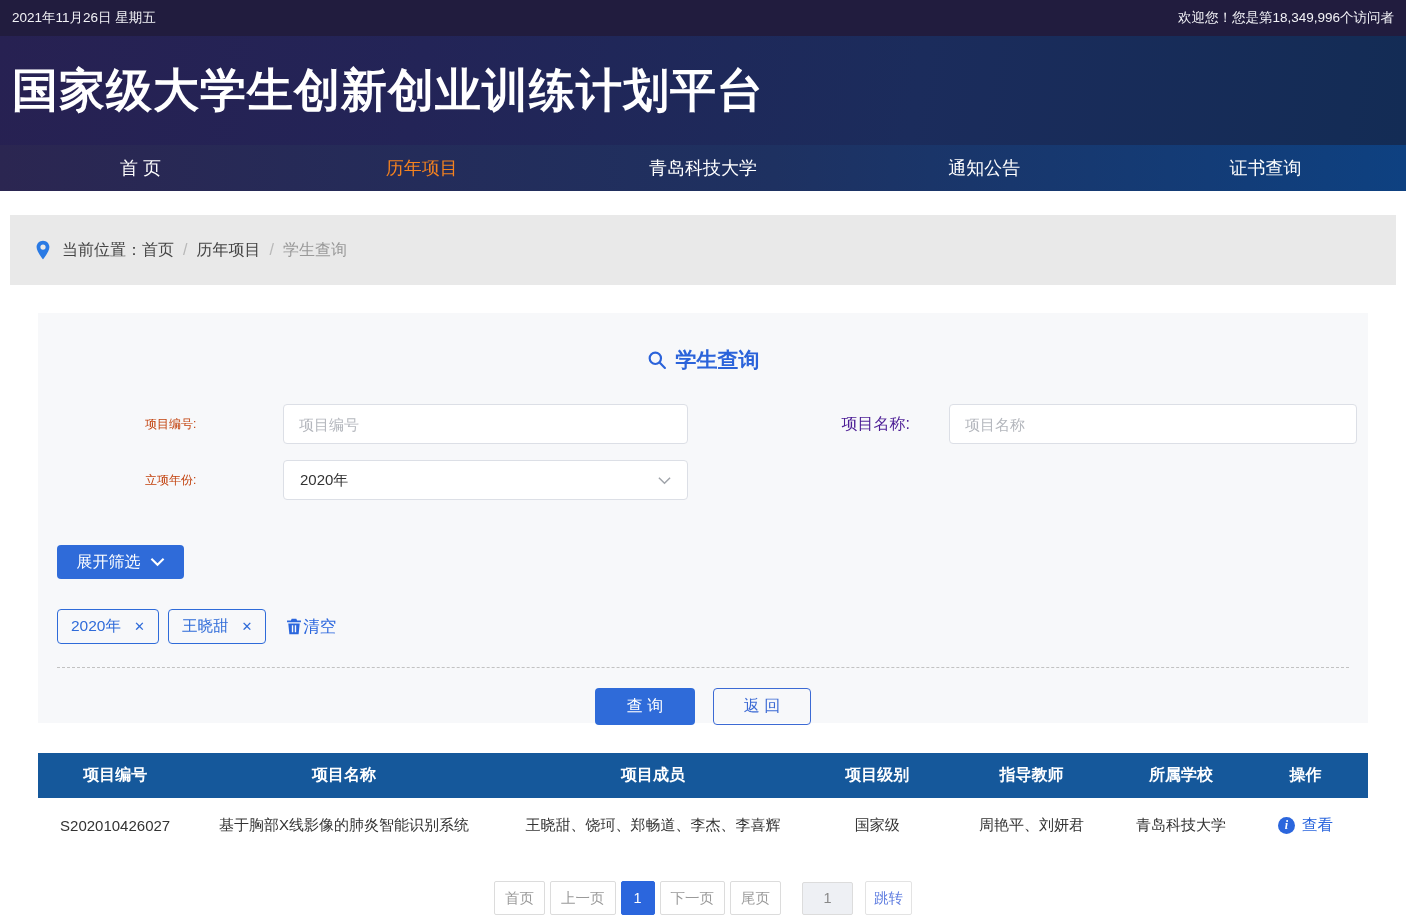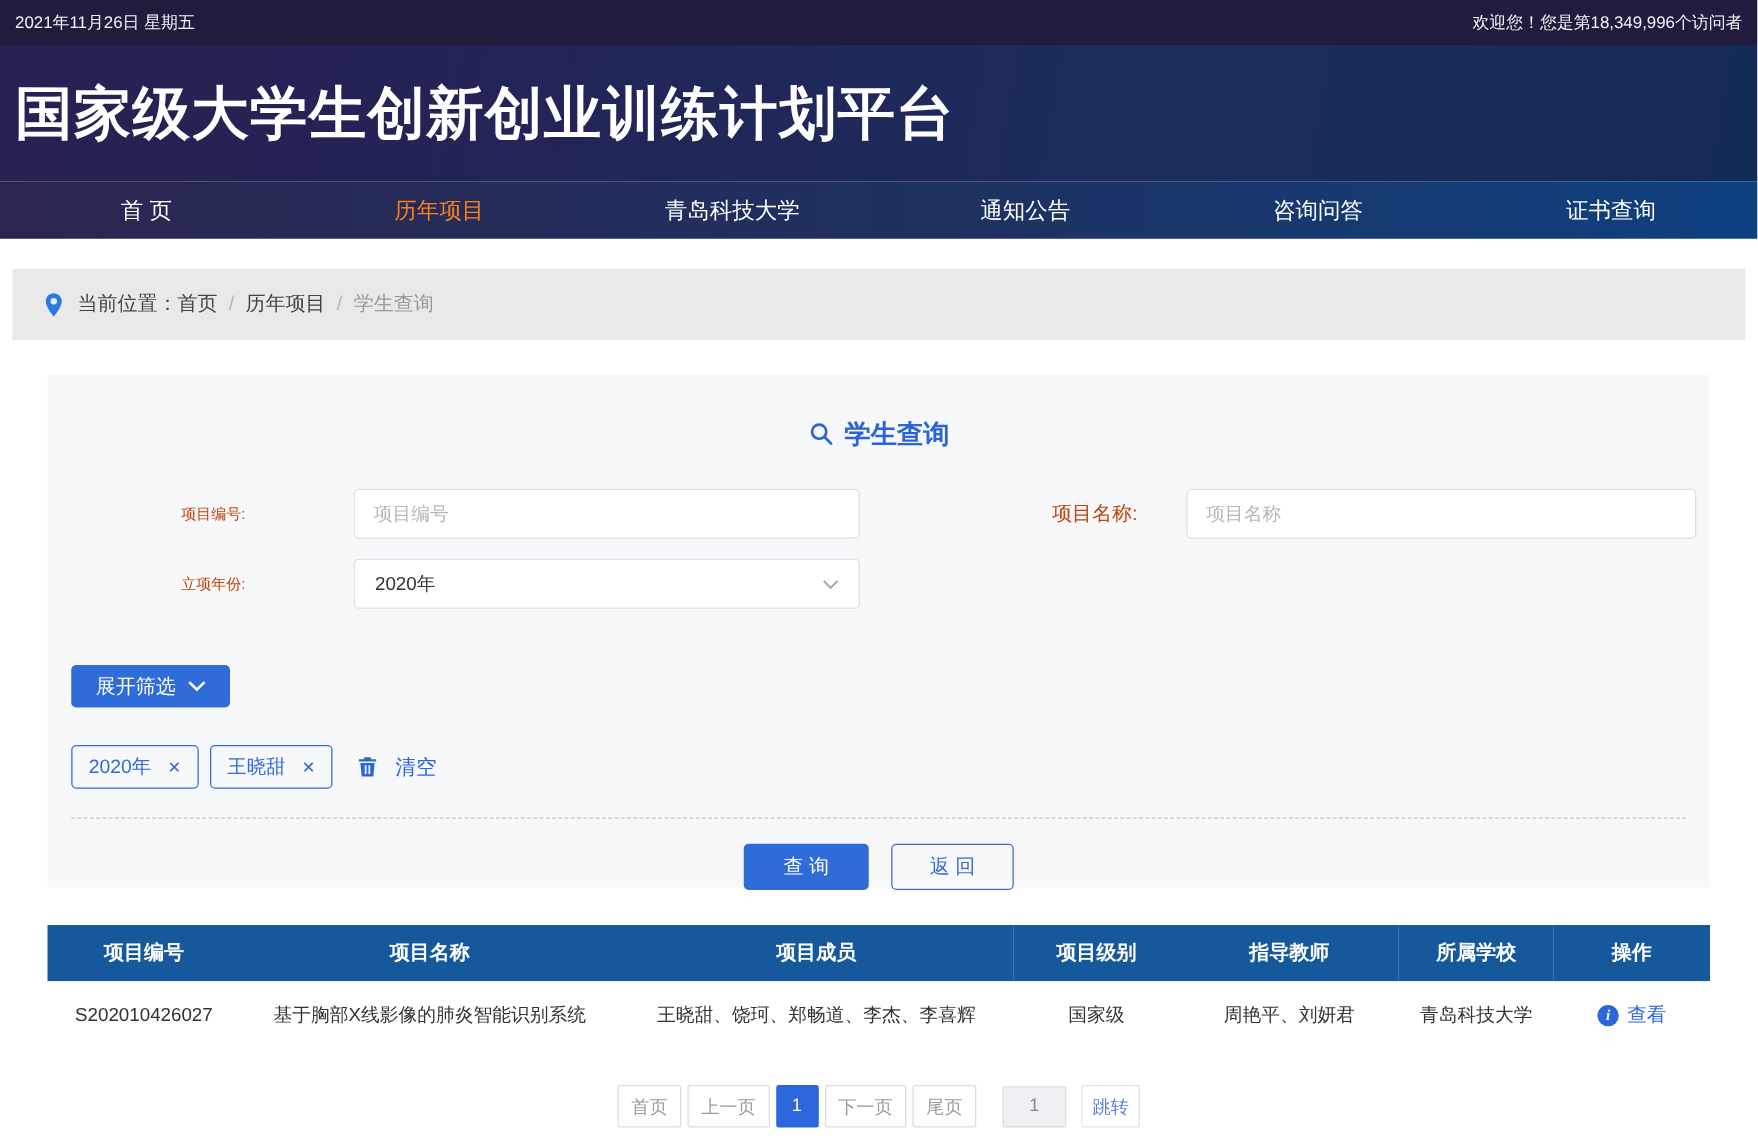--- a/index.html
+++ b/index.html
@@ -16,58 +16,58 @@
   .header-title { color:#fff; font-size:46px; font-weight:bold; letter-spacing:1px; }
 
   
   .nav { height:46px; display:flex;
     background:linear-gradient(90deg,#2b2651 0%,#1e3161 55%,#0e4181 100%); }
   .nav-item { flex:1; display:flex; align-items:center; justify-content:center;
     color:#fff; font-size:18px; cursor:pointer; }
   .nav-item.active { color:#f5821f; }
 
   
-  .breadcrumb { margin:24px 10px 0; height:57px; background:#e9e9e9; display:flex;
+  .breadcrumb { margin:24px 10px 0; height:70px; background:#e9e9e9; display:flex;
     align-items:center; padding:0 26px; font-size:16px; color:#444; }
   .pin-icon { width:14px; height:20px; margin-right:12px; flex:none; }
   .crumb-sep { color:#b8b8b8; margin:0 9px; }
   .crumb-link { color:#444; cursor:pointer; }
   .crumb-current { color:#999; }
 
   
   .panel { margin:28px 38px 0; height:410px; background:#f7f8fa; padding-top:33px; }
   .panel-title { display:flex; justify-content:center; align-items:center; gap:9px;
     color:#2b63da; font-size:21px; font-weight:bold; }
   .panel-title svg { width:20px; height:20px; }
   .form-rows { margin-top:30px; }
   .form-row { display:flex; align-items:center; height:40px; margin-bottom:16px; padding-left:107px; }
   .f-label { width:92px; text-align:left; font-size:12px; color:#c2410c; flex:none; }
   .f-gap { width:46px; flex:none; }
   .f-input { width:405px; height:40px; border:1px solid #dcdfe6; border-radius:4px;
     background:#fff; padding:0 15px; font-size:15px; color:#333; outline:none; }
   .f-input::placeholder { color:#b4b7bd; }
-  .f-label2 { margin-left:130px; width:92px; text-align:right; font-size:16px; color:#c2410c; flex:none; }
+  .f-label2 { margin-left:130px; width:92px; text-align:right; font-size:16px; color:#4c1d95; flex:none; }
   .f-gap2 { width:39px; flex:none; }
   .f-input2 { width:408px; }
   .f-select { width:405px; height:40px; border:1px solid #dcdfe6; border-radius:4px;
     background:#fff; padding:0 16px; display:flex; justify-content:space-between;
     align-items:center; font-size:15px; color:#333; cursor:pointer; }
   .f-select svg { width:13px; height:9px; color:#a0a4aa; }
 
   .expand-btn { margin:29px 0 0 19px; width:127px; height:34px; background:#2f6bd9;
     color:#fff; border:none; border-radius:4px; display:inline-flex; align-items:center;
     justify-content:center; gap:9px; font-size:16px; cursor:pointer; }
   .expand-btn svg { width:15px; height:10px; }
 
   .tags { margin:30px 0 0 19px; display:flex; align-items:center; }
   .tag { border:1px solid #2f6bd9; color:#2f6bd9; border-radius:4px; height:35px;
     padding:0 13px; display:flex; align-items:center; gap:13px; font-size:15.5px;
     margin-right:9px; cursor:default; }
   .tag-x { font-weight:bold; font-size:13px; cursor:pointer; line-height:1; }
-  .clear { display:flex; align-items:center; gap:14px; color:#2b66dd; font-size:16.5px;
+  .clear { display:flex; align-items:center; gap:1px; color:#2b66dd; font-size:16.5px;
     margin-left:11px; cursor:pointer; background:none; border:none; }
   .clear svg { width:16px; height:17px; }
 
   .dash { margin:23px 19px 0 19px; border-top:1px dashed #c2c2c2; }
 
   .btn-row { display:flex; justify-content:center; gap:18px; margin-top:20px; }
   .btn-primary { width:100px; height:37px; background:#2f6bd9; color:#fff; border:none;
     border-radius:4px; font-size:16px; cursor:pointer; }
   .btn-ghost { width:98px; height:37px; background:transparent; border:1px solid #3c6ad4;
     color:#3c6ad4; border-radius:4px; font-size:16px; cursor:pointer; }
@@ -106,21 +106,20 @@
 
 <div class="header">
   <div class="header-title">国家级大学生创新创业训练计划平台</div>
 </div>
 
 <div class="nav">
   <div class="nav-item">首 页</div>
   <div class="nav-item active">历年项目</div>
   <div class="nav-item">青岛科技大学</div>
   <div class="nav-item">通知公告</div>
-  <div class="nav-item">咨询问答</div>
   <div class="nav-item">证书查询</div>
 </div>
 
 <div class="breadcrumb">
   <svg class="pin-icon" viewBox="0 0 24 34">
     <path d="M12 1C5.9 1 1 5.9 1 12c0 8.2 11 21 11 21s11-12.8 11-21C23 5.9 18.1 1 12 1zm0 15.5a4.5 4.5 0 1 1 0-9 4.5 4.5 0 0 1 0 9z" fill="#2a7ae4"></path>
   </svg>
   <span>当前位置：</span>
   <span class="crumb-link">首页</span>
   <span class="crumb-sep">/</span>

